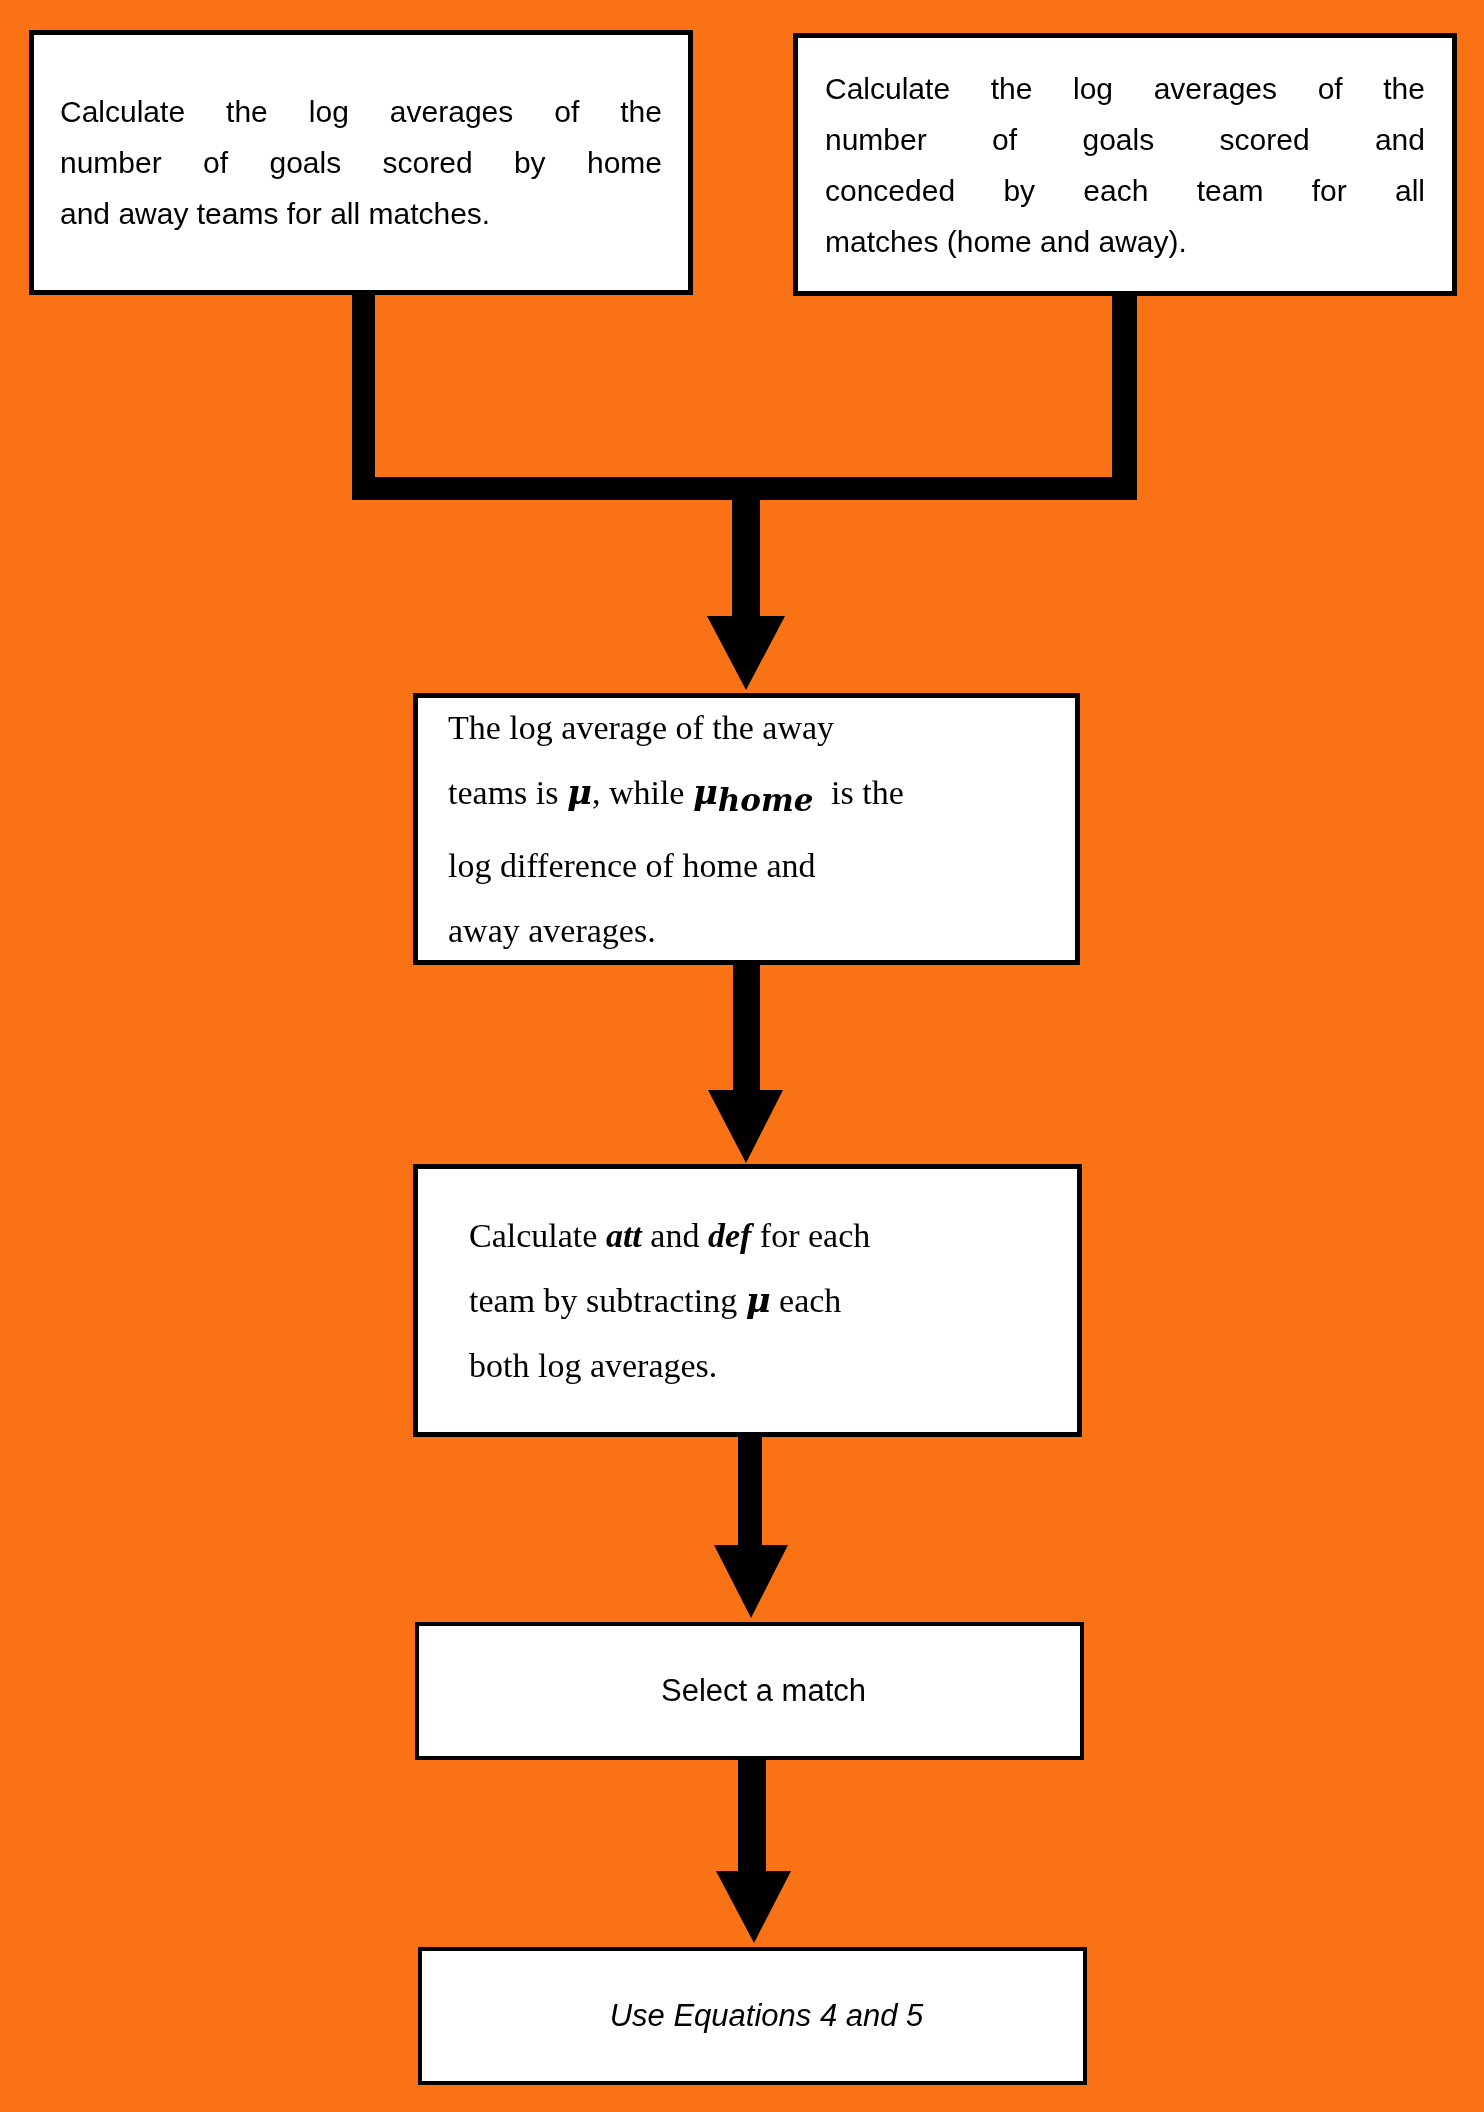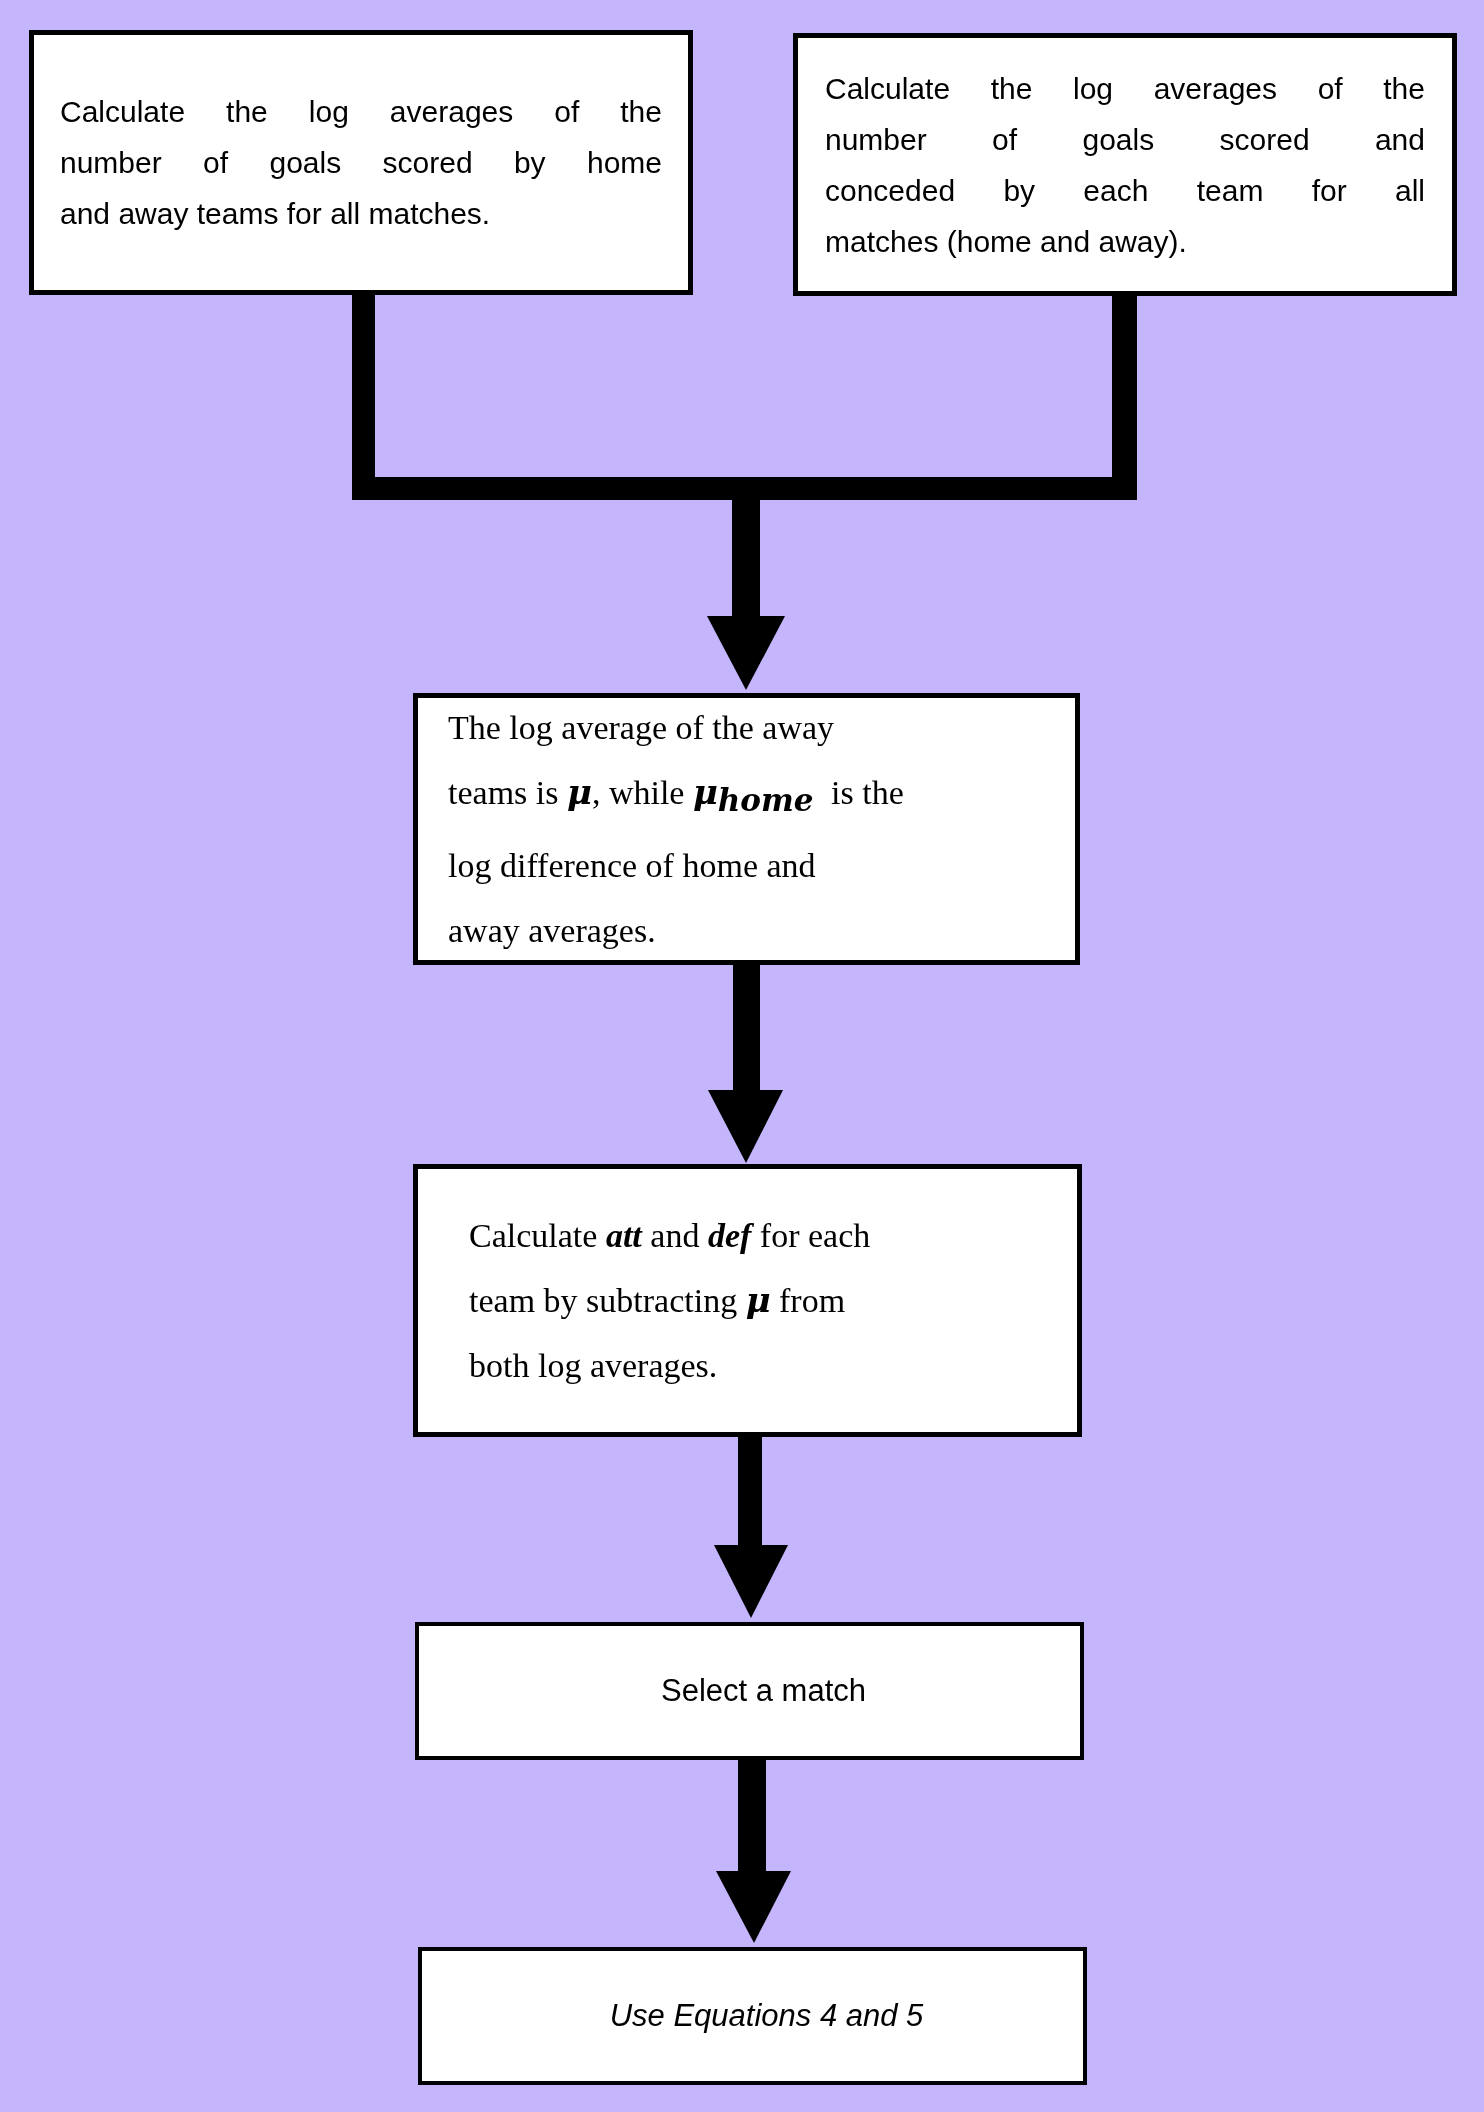--- a/index.html
+++ b/index.html
@@ -1,19 +1,19 @@
 <!DOCTYPE html>
 <html><head>
 <meta charset="utf-8">
 <style>
   html,body{margin:0;padding:0;background:#ffffff;}
   #canvas{
     position:relative;
     width:1484px;height:2112px;
-    background:#c4b5fd;
+    background:#f97316;
     font-family:"Liberation Sans",sans-serif;
     color:#000;
     overflow:hidden;
   }
   .box{
     position:absolute;
     box-sizing:border-box;
     border:5px solid #000;
     background:#fff;
     display:flex;
@@ -87,21 +87,21 @@
       <div class="line">away averages.</div>
     </div>
   </div>
 
   <div class="ink" style="left:733px;top:963px;width:27px;height:129px;"></div>
   <div class="arrowhead" style="left:708px;top:1090px;border-left-width:38px;border-right-width:37px;border-top-width:73px;"></div>
 
   <div class="box serifbox" style="left:413px;top:1164px;width:669px;height:273px;">
     <div class="txt" style="padding:0 51px;">
       <div class="line"><span>Calculate </span><span class="itbi">att</span><span> and </span><span class="itbi">def</span><span> for each</span></div>
-      <div class="line"><span>team by subtracting </span><span class="bi">μ</span><span> from</span></div>
+      <div class="line"><span>team by subtracting </span><span class="bi">μ</span><span> each</span></div>
       <div class="line">both log averages.</div>
     </div>
   </div>
 
   <div class="ink" style="left:738px;top:1435px;width:24px;height:112px;"></div>
   <div class="arrowhead" style="left:714px;top:1545px;border-left-width:37px;border-right-width:37px;border-top-width:73px;"></div>
 
   <div class="box labelbox" style="left:415px;top:1622px;width:669px;height:138px;">
     <div class="txt cline">Select a match</div>
   </div>

